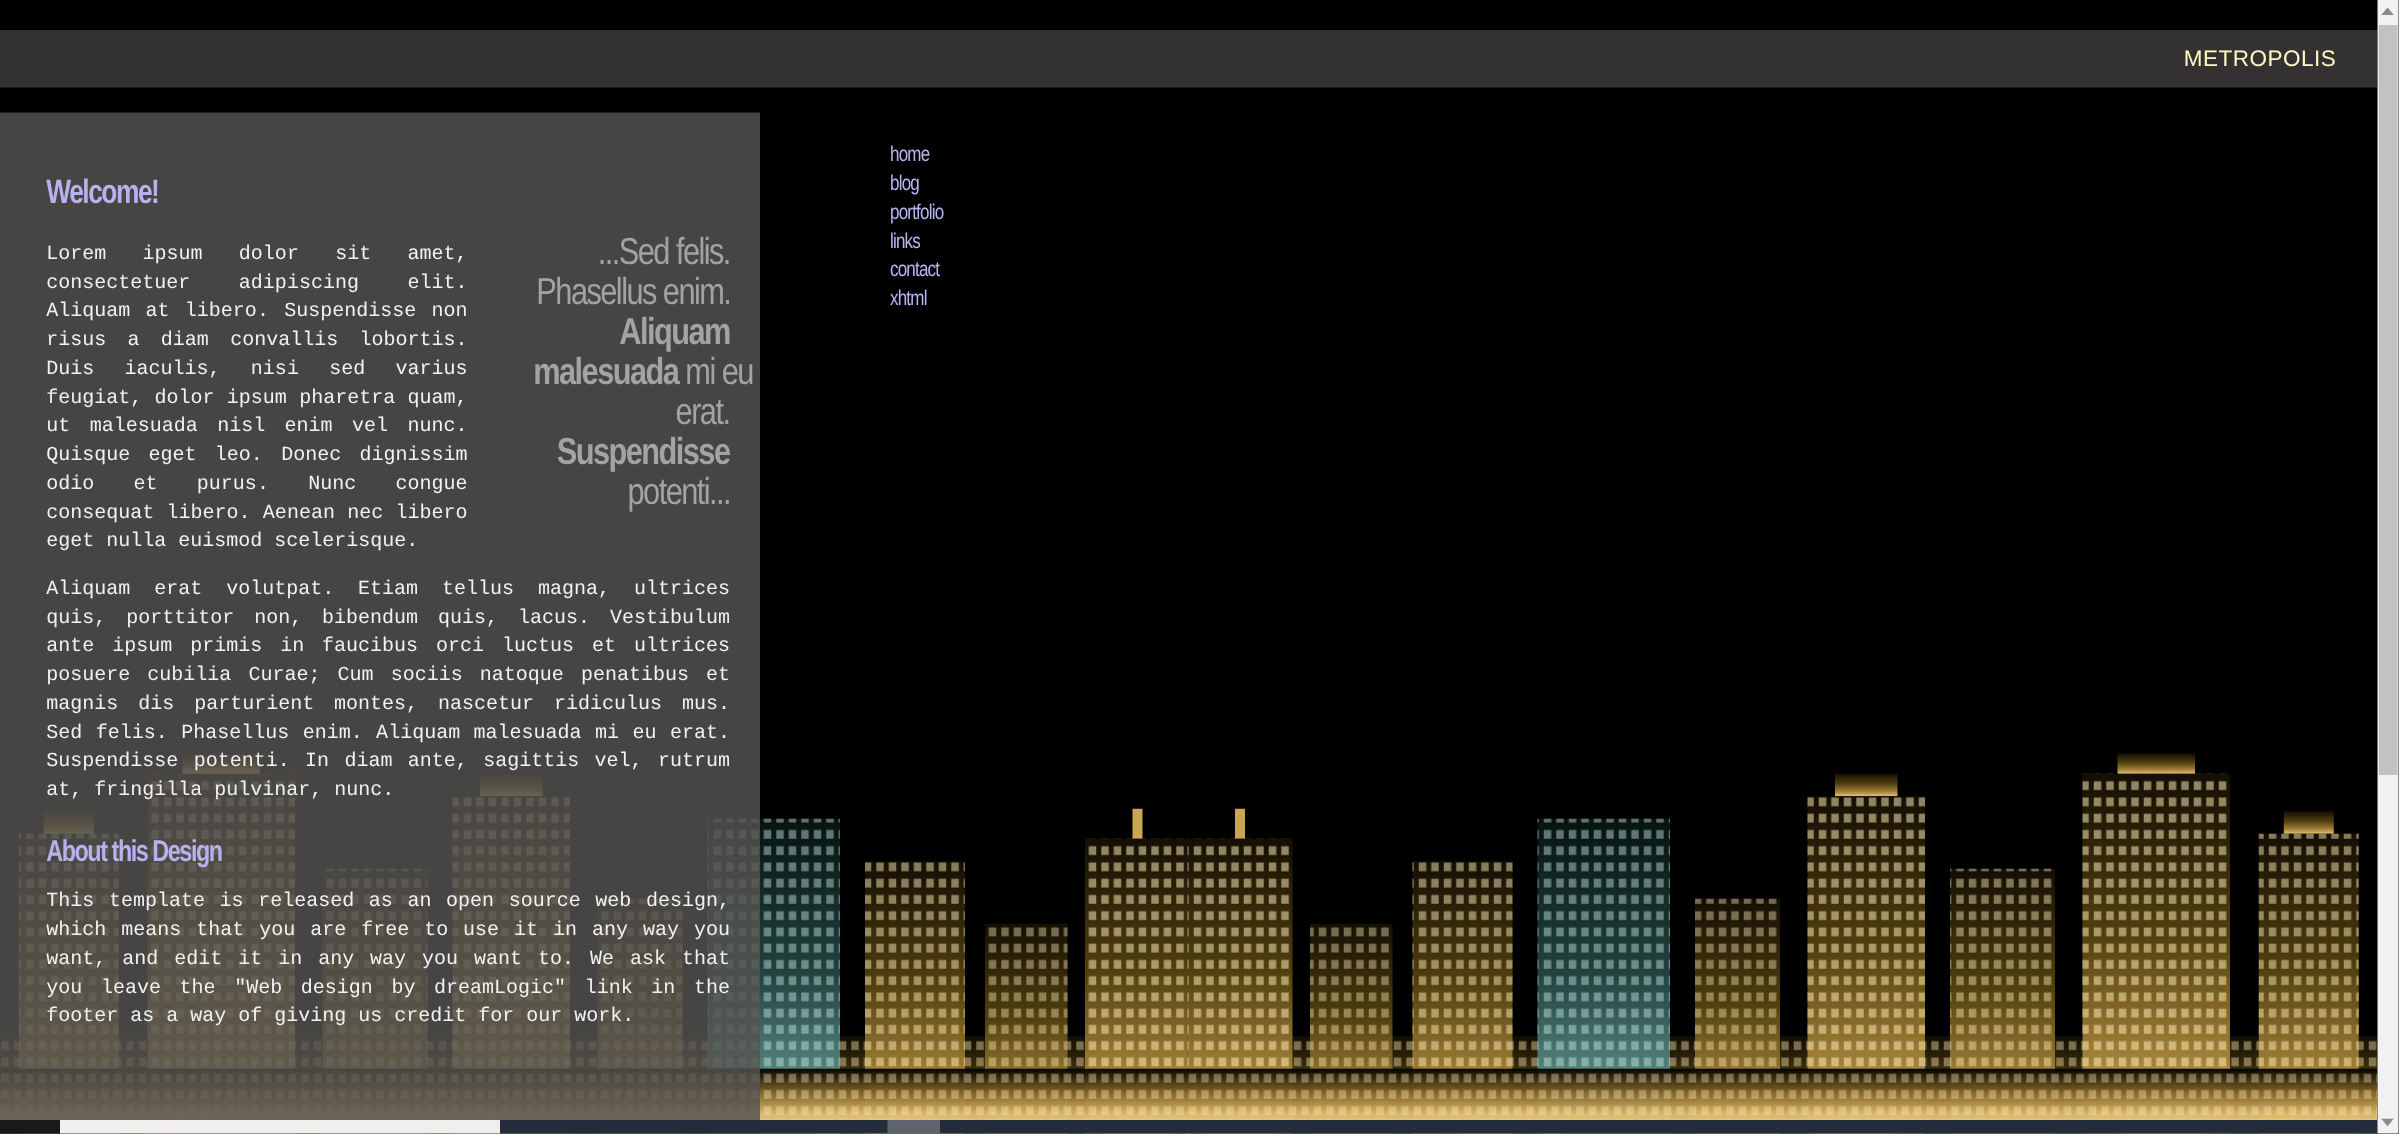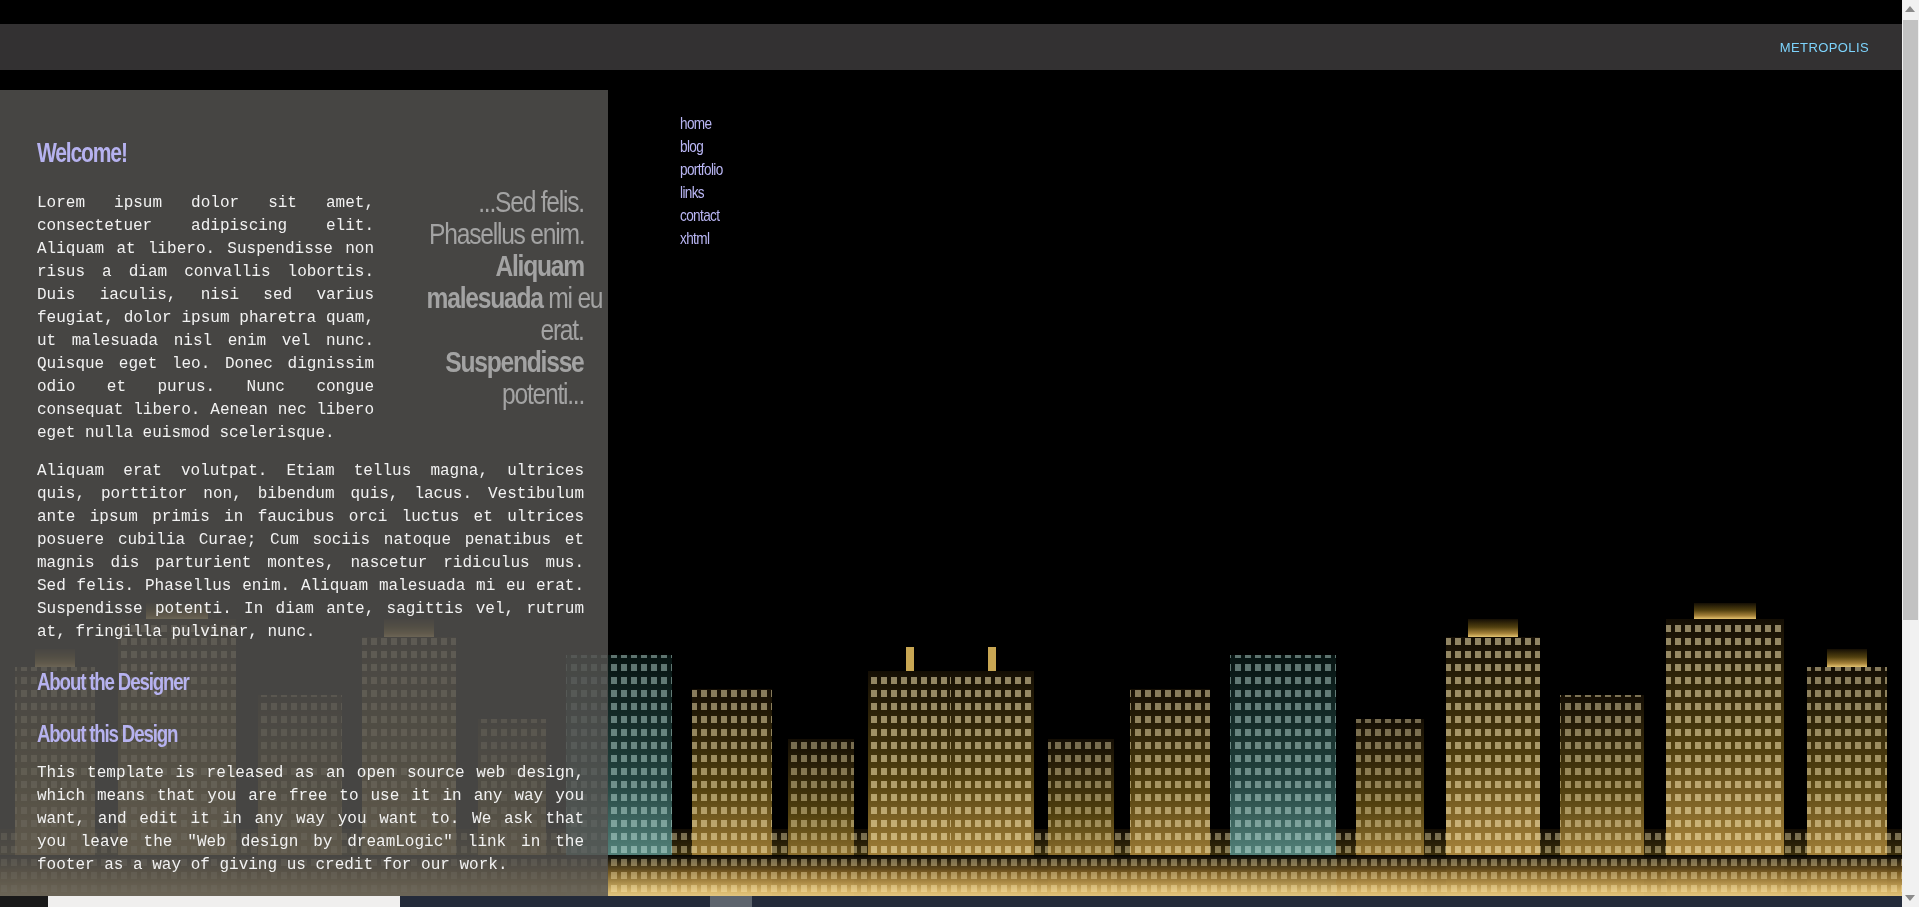--- a/index.html
+++ b/index.html
@@ -15,21 +15,21 @@
     width:1902px; height:907px;
     overflow:hidden; background:#000;
   }
   .top-strip { position:absolute; left:0; top:0; width:1902px; height:24px; background:#000; z-index:4; }
   .header-bar {
     position:absolute; left:0; top:24px; width:1902px; height:46px;
     background:#333132; z-index:4;
   }
   .brand {
     position:absolute; right:33px; top:50%; transform:translateY(-50%);
-    color:#7dd3fc; font-size:13px; letter-spacing:0.4px;
+    color:#fef9c3; font-size:18px; letter-spacing:0.4px;
   }
   
   .city { position:absolute; left:0; bottom:0; width:1902px; height:310px; z-index:1; }
   
   .content-panel {
     position:absolute; left:0; top:70px; width:608px; height:837px;
     background:rgba(84,82,80,0.84);
     box-sizing:border-box;
     padding:48px 24px 0 37px;
     overflow:hidden; z-index:2;margin-top:20px;
@@ -41,21 +41,21 @@
   p  { margin:0 0 15px 0; text-align:justify; font-size:16px; line-height:23px; color:#f2f2f2;font-family:Liberation Mono, monospace; }
   .pullquote {
     float:right; width:196px; margin:-6px 0 50px 14px;
     text-align:right; font-size:30px; line-height:32px; color:#a3a3a3;
   }
   .pq-line { display:block; }
   .pq-scale { display:inline-block; transform:scaleX(0.82); transform-origin:100% 50%; letter-spacing:-1.5px; white-space:nowrap; }
   .b { font-weight:bold; }
   .txtlink { color:#9c98da; text-decoration:none; cursor:pointer; }
   
-  .main-nav { position:absolute; left:680px; top:112px; z-index:3; }
+  .main-nav { position:absolute; left:712px; top:112px; z-index:3; }
   .nav-link { display:block; font-size:17px; line-height:23px; color:#b9b6f4; text-decoration:none; cursor:pointer; }
   .nav-link .cond { transform:scaleX(0.8); letter-spacing:-0.8px; }
   
   .vscroll { position:absolute; right:0; top:0; width:17px; height:907px; background:#f1f1f1; z-index:6; }
   .vs-thumb { position:absolute; left:1px; top:20px; width:15px; height:600px; background:#c2c2c2; }
   .vs-arrow { position:absolute; left:3px; width:0; height:0; border-left:5.5px solid transparent; border-right:5.5px solid transparent; }
   .vs-arrow.up   { top:6px;    border-bottom:6px solid #8a8a8a; }
   .vs-arrow.down { bottom:6px; border-top:6px solid #8a8a8a; }
   
   .hscroll { position:absolute; left:0; bottom:0; width:1902px; height:11px; background:#242b3a; z-index:5; }
@@ -175,21 +175,20 @@
         <div class="pq-line"><span class="pq-scale"><span class="b">Aliquam</span></span></div>
         <div class="pq-line"><span class="pq-scale"><span class="b">malesuada</span><span> mi eu</span></span></div>
         <div class="pq-line"><span class="pq-scale"><span>erat.</span></span></div>
         <div class="pq-line"><span class="pq-scale"><span class="b">Suspendisse</span></span></div>
         <div class="pq-line"><span class="pq-scale"><span>potenti...</span></span></div>
       </div>
 
     <p>Lorem ipsum dolor sit amet, consectetuer adipiscing elit. Aliquam at libero. Suspendisse non risus a diam convallis lobortis. Duis iaculis, nisi sed varius feugiat, dolor ipsum pharetra quam, ut malesuada nisl enim vel nunc. Quisque eget leo. Donec dignissim odio et purus. Nunc congue consequat libero. Aenean nec libero eget nulla euismod scelerisque.</p>
     <p>Aliquam erat volutpat. Etiam tellus magna, ultrices quis, porttitor non, bibendum quis, lacus. Vestibulum ante ipsum primis in faucibus orci luctus et ultrices posuere cubilia Curae; Cum sociis natoque penatibus et magnis dis parturient montes, nascetur ridiculus mus. Sed felis. Phasellus enim. Aliquam malesuada mi eu erat. Suspendisse potenti. In diam ante, sagittis vel, rutrum at, fringilla pulvinar, nunc.</p>
 
-    <h2><span class="cond">About the Designer</span></h2>
 
     <h2><span class="cond">About this Design</span></h2>
     <p>This template is released as an open source web design, which means that you are free to use it in any way you want, and edit it in any way you want to. We ask that you leave the "Web design by dreamLogic" link in the footer as a way of giving us credit for our work.</p>
   </div>
 
   <div class="hscroll">
     <div class="hs-corner"></div>
     <div class="hs-thumb"></div>
     <div class="hs-marker"></div>
   </div>

